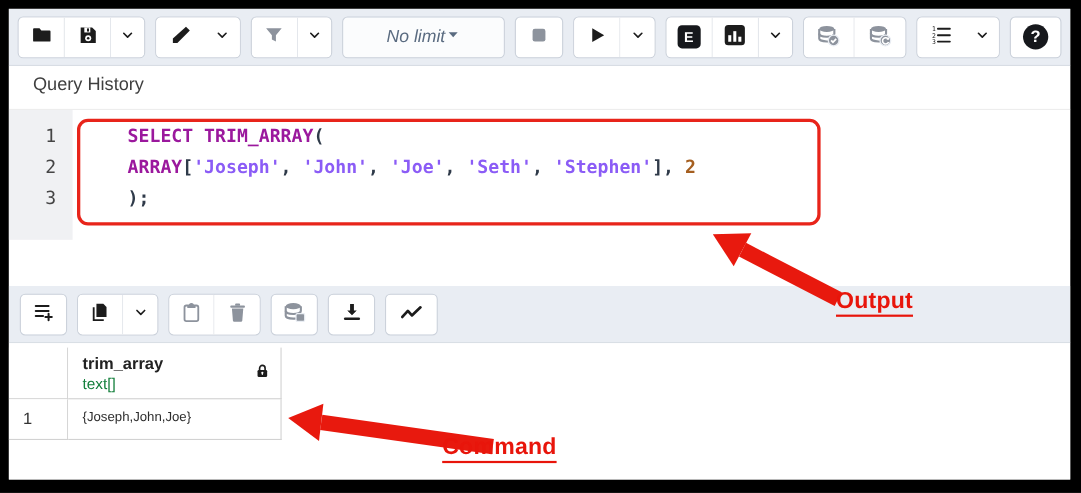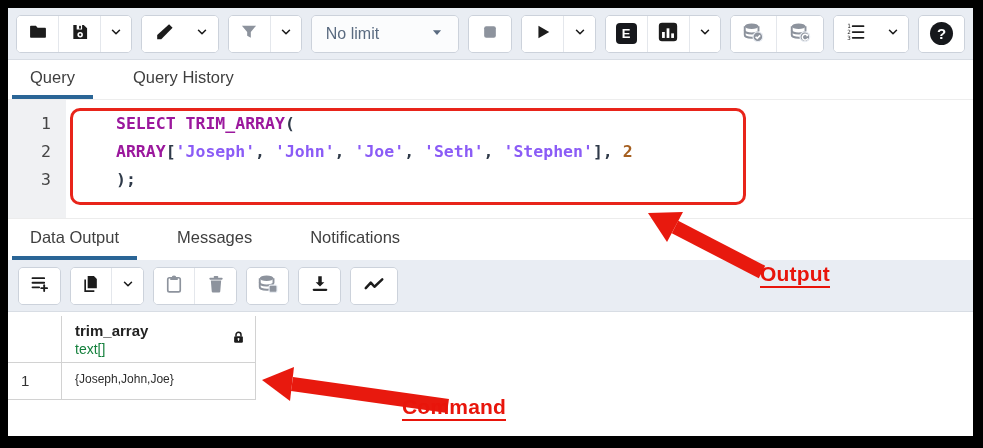--- a/index.html
+++ b/index.html
@@ -12,21 +12,21 @@
   
   .toolbar { position:absolute; left:0; top:0; width:100%; height:52px;
              background:#e9edf3; border-bottom:1px solid #d8dde4;
              display:flex; align-items:center; gap:9px; padding:0 8px; }
   .btn-group { display:flex; background:#fff; border:1px solid #ccd2db; border-radius:5px; overflow:hidden; height:38px; }
   .tbtn { display:flex; align-items:center; justify-content:center; width:43px; height:100%; color:#1c1c1c; background:#fff; border:none; border-right:1px solid #e4e7ec; cursor:pointer; }
   .tbtn:last-child { border-right:none; }
   .tbtn.narrow { width:31px; }
   .ic-gray { color:#8d939d; }
   .badge { width:21px; height:21px; border-radius:4px; background:#16181c; color:#fff; display:flex; align-items:center; justify-content:center; font-weight:bold; font-size:13px; }
-  .limit-select { width:150px; justify-content:space-between; padding:16px 14px; color:#5a6b80; font-size:16px; background:#fbfcfd; }
+  .limit-select { width:150px; padding:16px 14px; color:#5a6b80; font-size:16px; background:#fbfcfd;font-style:italic; }
   .help-circle { width:23px; height:23px; border-radius:50%; background:#16181c; color:#fff; display:flex; align-items:center; justify-content:center; font-weight:bold; font-size:15px; }
 
   
   .tabs1 { position:absolute; left:0; top:52px; width:100%; height:40px; background:#fff;
            display:flex; align-items:stretch; gap:22px; padding-left:4px; border-bottom:1px solid #ededed; }
   .tab { display:flex; align-items:center; padding:0 18px; font-size:16.5px; color:#3f3f3f; border-bottom:4px solid transparent; cursor:pointer; }
   .tab.active { border-bottom-color:#2a6596; }
 
   
   .editor { position:absolute; left:0; top:92px; width:100%; height:118px; background:#fff; }
@@ -222,23 +222,20 @@
     </div>
 
     <div class="btn-group">
       <button class="tbtn" style="width:46px">
         <span class="help-circle">?</span>
       </button>
     </div>
   </div>
 
   <div class="tabs1">
-    <div class="tab active">
-      <span>Query</span>
-    </div>
     <div class="tab">
       <span>Query History</span>
     </div>
   </div>
 
   <div class="editor">
     <div class="gutter-bg"></div>
     <div class="code-area">
       <div class="code-line">
         <span class="gutter-num">1</span>
@@ -248,31 +245,20 @@
         <span class="gutter-num">2</span>
         <span class="code"><span class="tk-kw">ARRAY</span><span class="tk-pun">[</span><span class="tk-str">'Joseph'</span><span class="tk-pun">, </span><span class="tk-str">'John'</span><span class="tk-pun">, </span><span class="tk-str">'Joe'</span><span class="tk-pun">, </span><span class="tk-str">'Seth'</span><span class="tk-pun">, </span><span class="tk-str">'Stephen'</span><span class="tk-pun">], </span><span class="tk-num">2</span></span>
       </div>
       <div class="code-line">
         <span class="gutter-num">3</span>
         <span class="code"><span class="tk-pun">);</span></span>
       </div>
     </div>
   </div>
 
-  <div class="tabs2">
-    <div class="tab active">
-      <span>Data Output</span>
-    </div>
-    <div class="tab">
-      <span>Messages</span>
-    </div>
-    <div class="tab">
-      <span>Notifications</span>
-    </div>
-  </div>
 
   <div class="toolbar2">
     <div class="btn-group">
       <button class="tbtn tbtn2">
         <span><svg viewBox="0 0 24 24" width="20" height="20">
                 <g stroke="currentColor" stroke-width="2.2" stroke-linecap="round">
                   <line x1="3" y1="5" x2="17" y2="5"></line>
                   <line x1="3" y1="10.5" x2="17" y2="10.5"></line>
                   <line x1="3" y1="16" x2="11" y2="16"></line>
                   <line x1="17" y1="13.5" x2="17" y2="20.5"></line>

